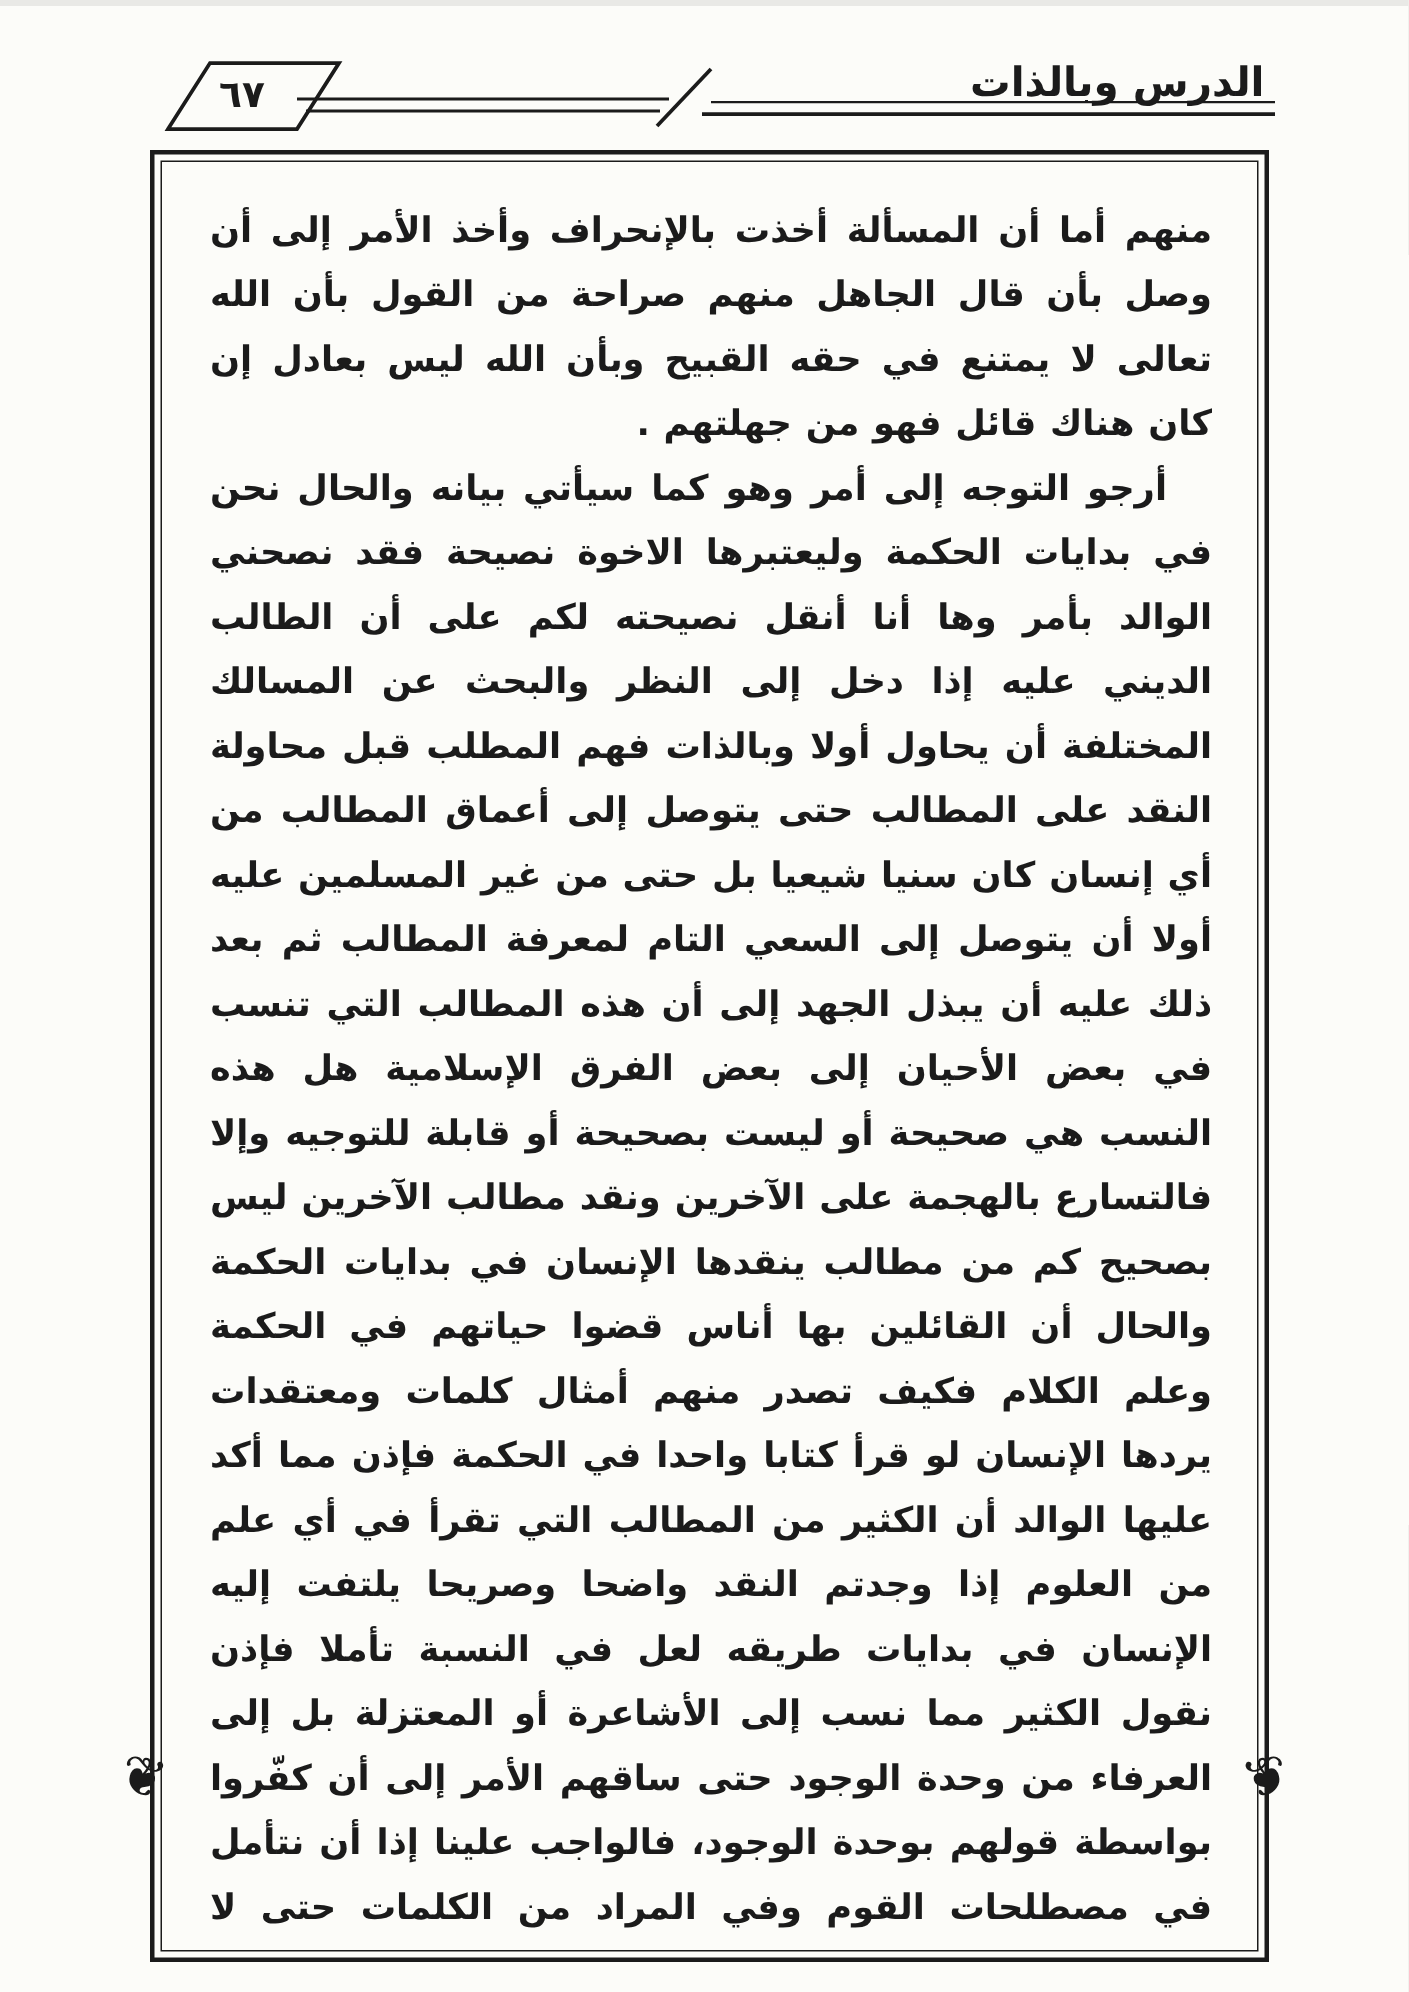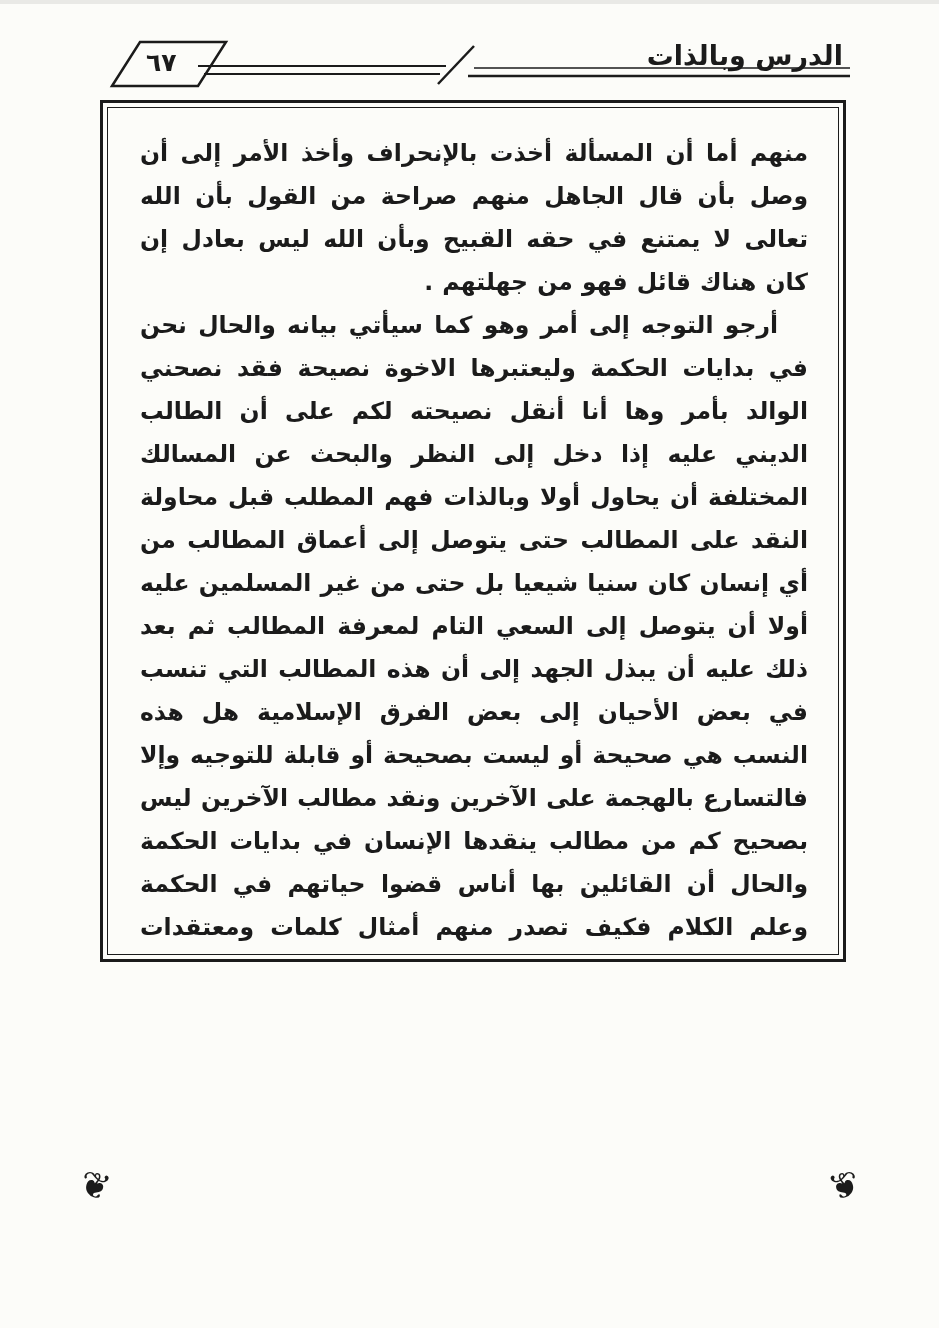--- a/index.html
+++ b/index.html
@@ -44,21 +44,21 @@
     letter-spacing:0;
     color:var(--ink);
     direction:rtl;
   }
   
   .text-frame{
     position:absolute;
     top:96px;
     left:100px;
     width:746px;
-    height:862px;
+    height:1208px;
     border:3px solid var(--ink);
     background:transparent;
   }
   .text-frame-inner{
     position:absolute;
     top:4px; left:4px; right:4px; bottom:4px;
     border:1.5px solid var(--ink);
     padding:24px 30px 16px 32px;
     overflow:hidden;
   }

